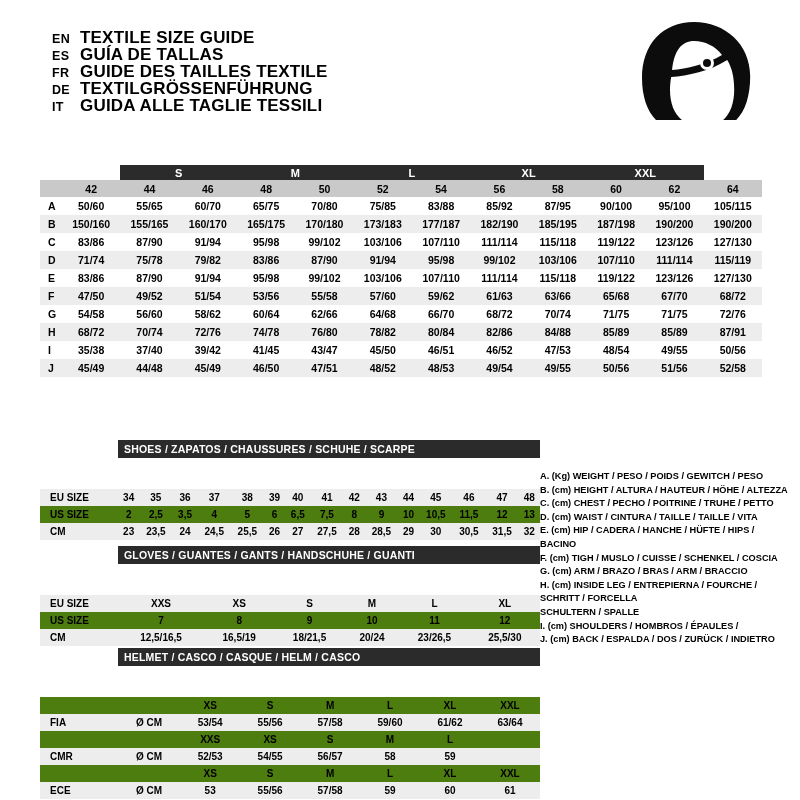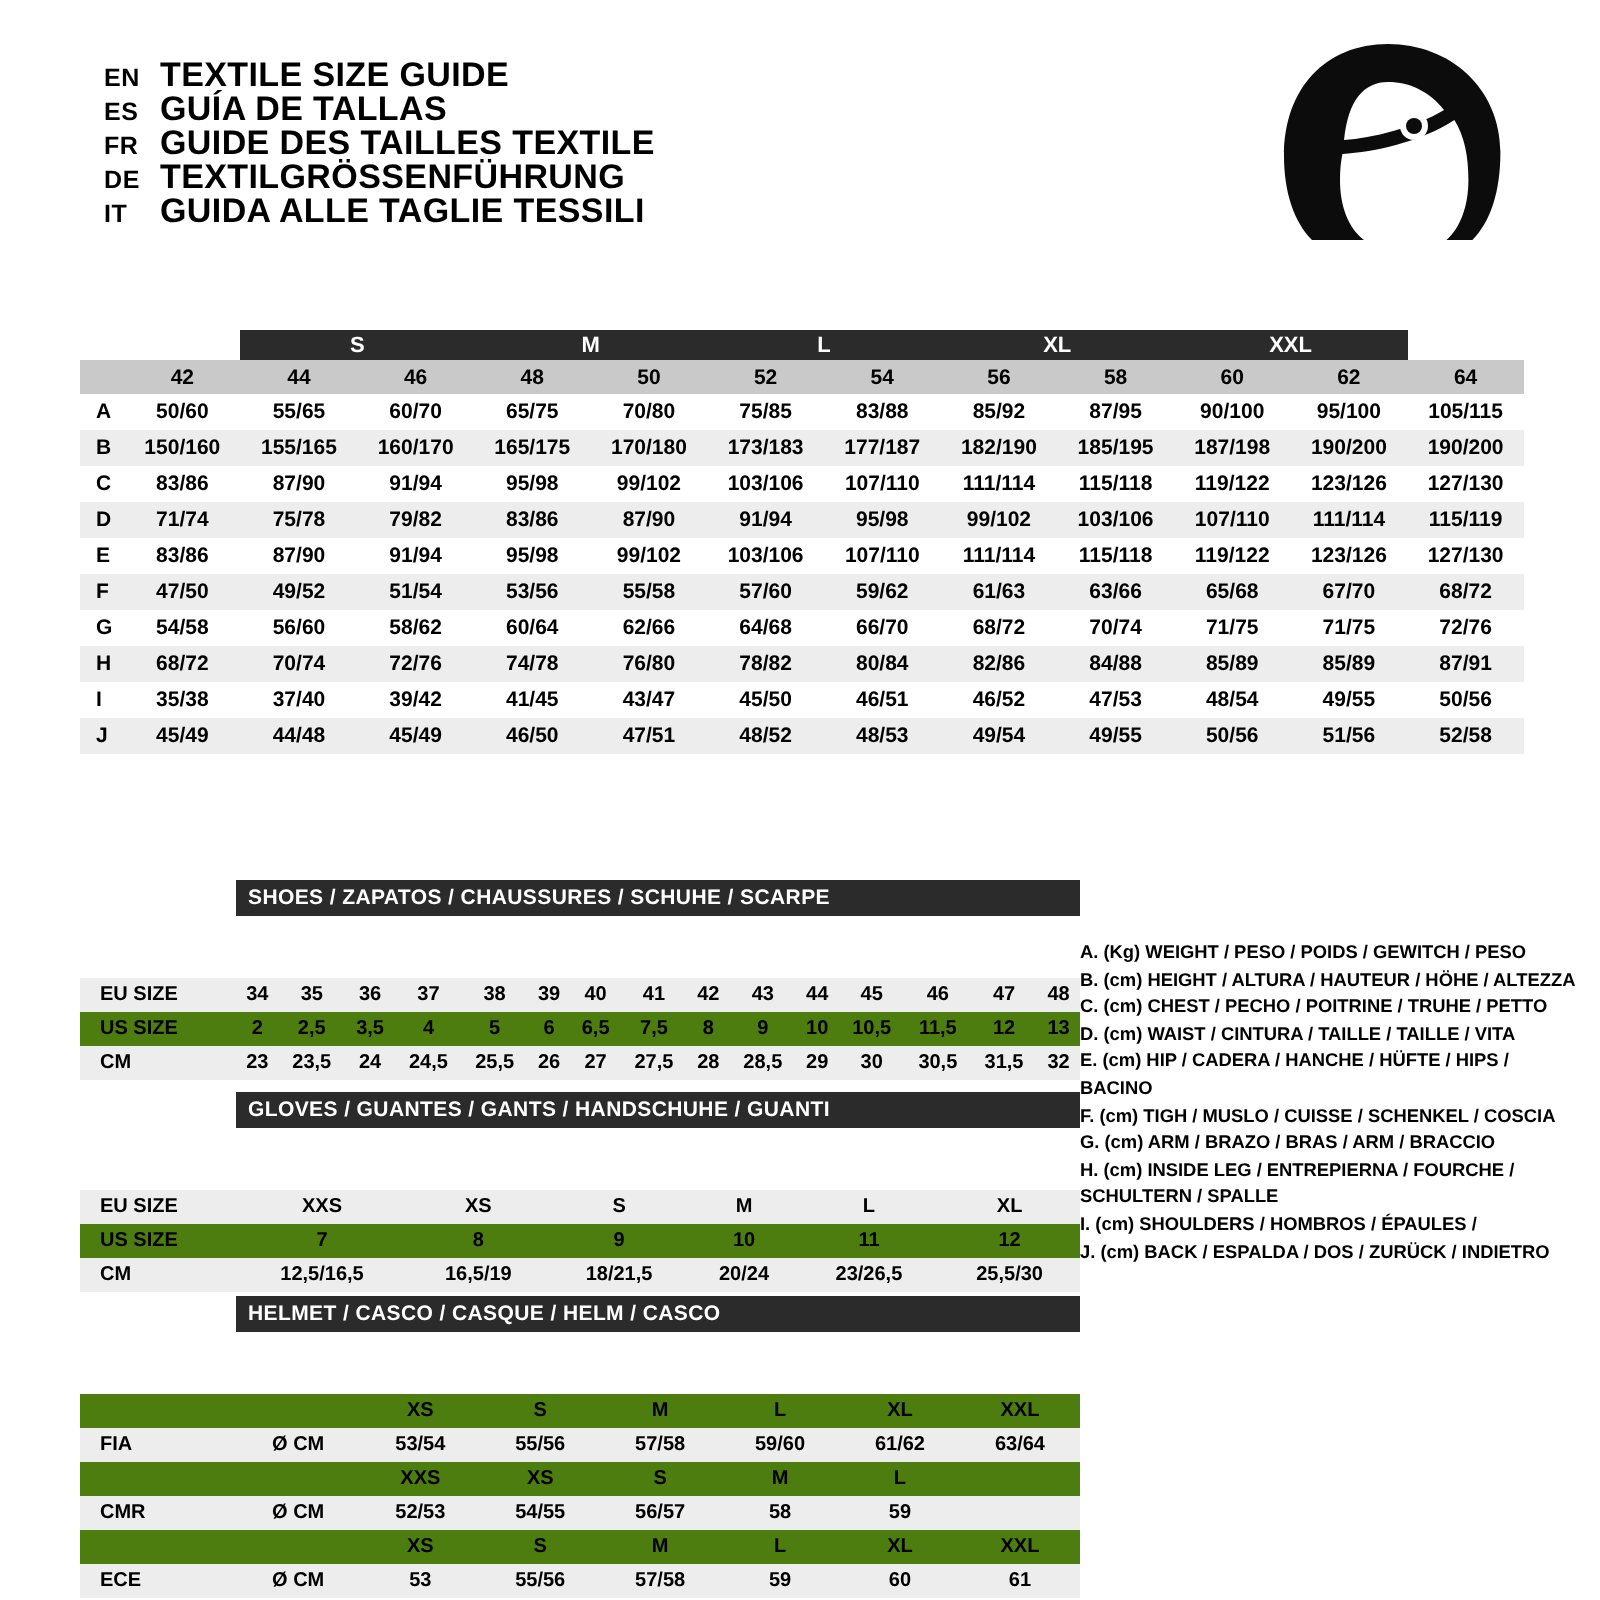--- a/index.html
+++ b/index.html
@@ -441,18 +441,19 @@
 
   <div class="legend">
       <div>A. (Kg) WEIGHT / PESO / POIDS / GEWITCH / PESO</div>
       <div>B. (cm) HEIGHT / ALTURA / HAUTEUR / HÖHE / ALTEZZA</div>
       <div>C. (cm) CHEST / PECHO / POITRINE / TRUHE / PETTO</div>
       <div>D. (cm) WAIST / CINTURA / TAILLE / TAILLE / VITA</div>
       <div>E. (cm) HIP / CADERA / HANCHE / HÜFTE / HIPS / BACINO</div>
       <div>F. (cm) TIGH / MUSLO / CUISSE / SCHENKEL / COSCIA</div>
       <div>G. (cm) ARM / BRAZO / BRAS / ARM / BRACCIO</div>
       <div>H. (cm) INSIDE LEG / ENTREPIERNA / FOURCHE /</div>
+      <div>SCHRITT / FORCELLA</div>
       <div>SCHULTERN / SPALLE</div>
       <div>I. (cm) SHOULDERS / HOMBROS / ÉPAULES /</div>
       <div>J. (cm) BACK / ESPALDA / DOS / ZURÜCK / INDIETRO</div>
     </div>
 
 </div>
 
 </body></html>

